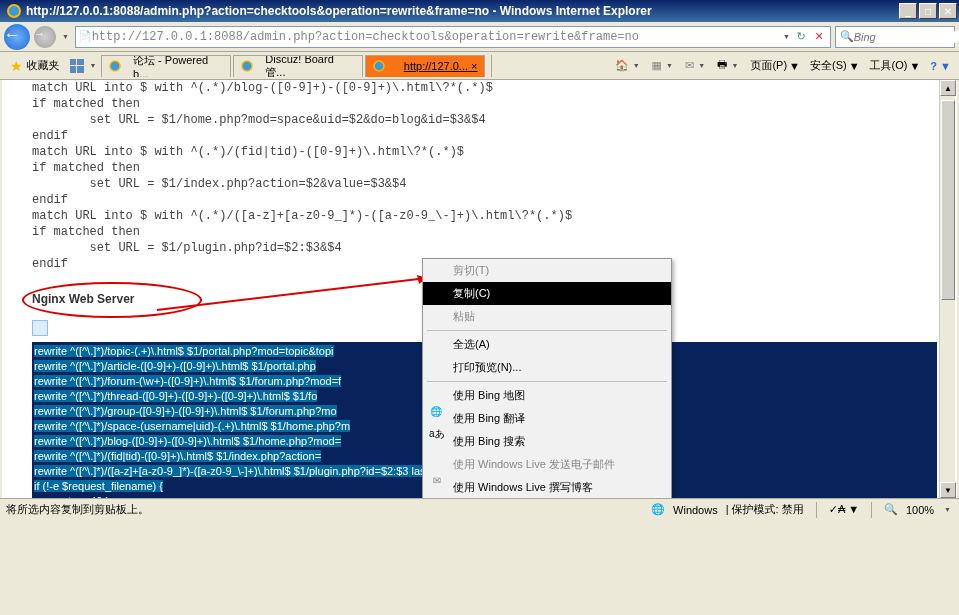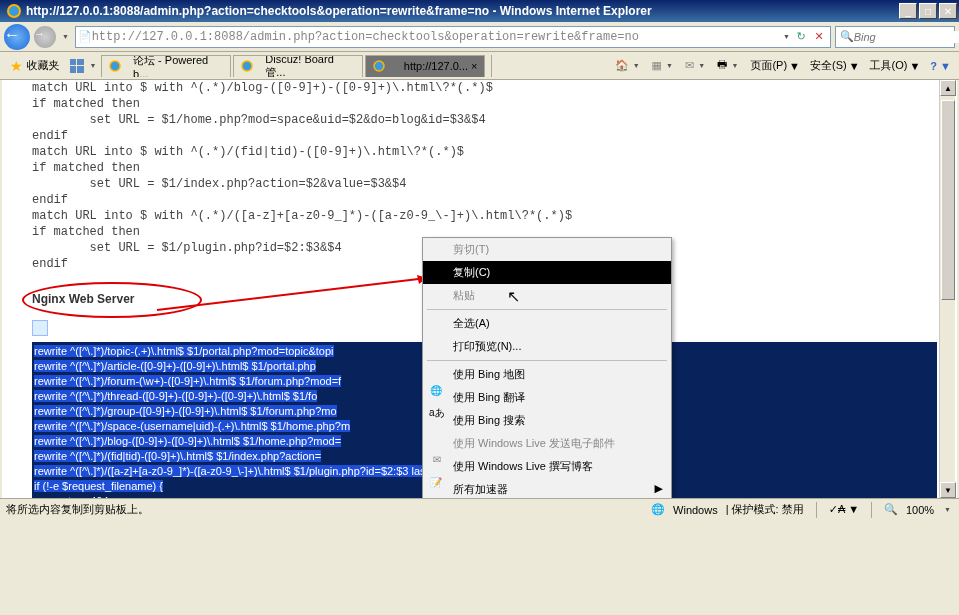--- a/index.html
+++ b/index.html
@@ -17,34 +17,34 @@
 .urlbar input{flex:1;border:none;outline:none;font-size:12px;font-family:"Courier New",monospace;color:#888;}
 .refresh-btn,.stop-btn{width:18px;height:18px;display:flex;align-items:center;justify-content:center;}
 .searchbar{width:120px;display:flex;align-items:center;background:#fff;border:1px solid #7f9db9;height:22px;padding:0 4px;}
 .searchbar input{flex:1;border:none;outline:none;font-size:11px;color:#888;font-style:italic;}
 .tabbar{background:#ece9d8;height:28px;display:flex;align-items:center;border-bottom:1px solid #aca899;padding:0 4px;gap:2px;}
 .fav-btn{display:flex;align-items:center;gap:4px;padding:2px 6px;}
 .star{color:#ffb400;font-size:14px;}
 .tiles{width:18px;height:18px;display:grid;grid-template-columns:1fr 1fr;grid-template-rows:1fr 1fr;gap:1px;padding:2px;}
 .tiles div{background:#5a8ac6;}
 .tab{display:flex;align-items:center;gap:12px;padding:2px 6px;background:#ebe8d7;border:1px solid #aca899;border-bottom:none;height:22px;min-width:120px;max-width:130px;overflow:hidden;justify-content:space-between;}
-.tab.active{background:#737373;}
+.tab.active{background:#f97316;text-decoration:underline;}
 .divider-v{width:1px;height:22px;background:#aca899;margin:0 4px;}
 .toolbar-right{display:flex;align-items:center;gap:2px;margin-left:auto;}
 .tb-item{display:flex;align-items:center;padding:2px 4px;gap:2px;}
 .content{background:#fff;height:418px;overflow:hidden;position:relative;border-left:2px solid #ece9d8;border-right:2px solid #ece9d8;}
 .scroll-area{padding:0 20px 0 30px;height:100%;}
 .code1{font-family:"Courier New",monospace;font-size:12px;color:#444;white-space:pre;line-height:16px;}
 .nginx-label{margin:20px 0 8px 0;position:relative;}
 .oval{border:2px solid #d00;border-radius:50%;width:180px;height:36px;position:absolute;left:-10px;top:-10px;}
 .nginx-text{font-weight:bold;font-size:12px;color:#333;}
 .popout{width:16px;height:16px;border:1px solid #9bf;background:#def;display:inline-block;margin-top:6px;}
 .code2{font-family:"Courier New",monospace;font-size:12px;background:#08235c;color:#fff;white-space:pre;line-height:14px;margin-top:4px;padding:2px;}
-.code2 .sel{background:#1d4ed8;color:#fff;}
-.ctx-menu{position:absolute;left:420px;top:157px;width:250px;background:#f1f1f1;border:1px solid #979797;box-shadow:2px 2px 4px rgba(0,0,0,0.3);z-index:100;}
+.code2 .sel{background:#0369a1;color:#fff;}
+.ctx-menu{position:absolute;left:420px;top:178px;width:250px;background:#f1f1f1;border:1px solid #979797;box-shadow:2px 2px 4px rgba(0,0,0,0.3);z-index:100;}
 .ctx-item{padding:4px 8px 4px 30px;position:relative;font-size:11px;}
 .ctx-item.disabled{color:#888;}
 .ctx-item.hover{background:#000000;color:#fff;}
 .ctx-sep{height:1px;background:#c0c0c0;margin:2px 4px;}
 .ctx-arrow{float:right;}
 .ctx-icon{position:absolute;left:6px;width:16px;height:16px;display:flex;align-items:center;justify-content:center;font-size:10px;}
 .arrow-line{position:absolute;pointer-events:none;z-index:99;}
 .cursor{position:absolute;left:505px;top:207px;z-index:101;font-size:16px;}
 .vscroll{position:absolute;right:2px;top:0;width:16px;height:100%;background:#ece9d8;border-left:1px solid #ccc;}
 .vscroll-btn{width:16px;height:16px;background:#d4d0c8;border:1px solid #fff;border-right-color:#808080;border-bottom-color:#808080;display:flex;align-items:center;justify-content:center;font-size:8px;}

